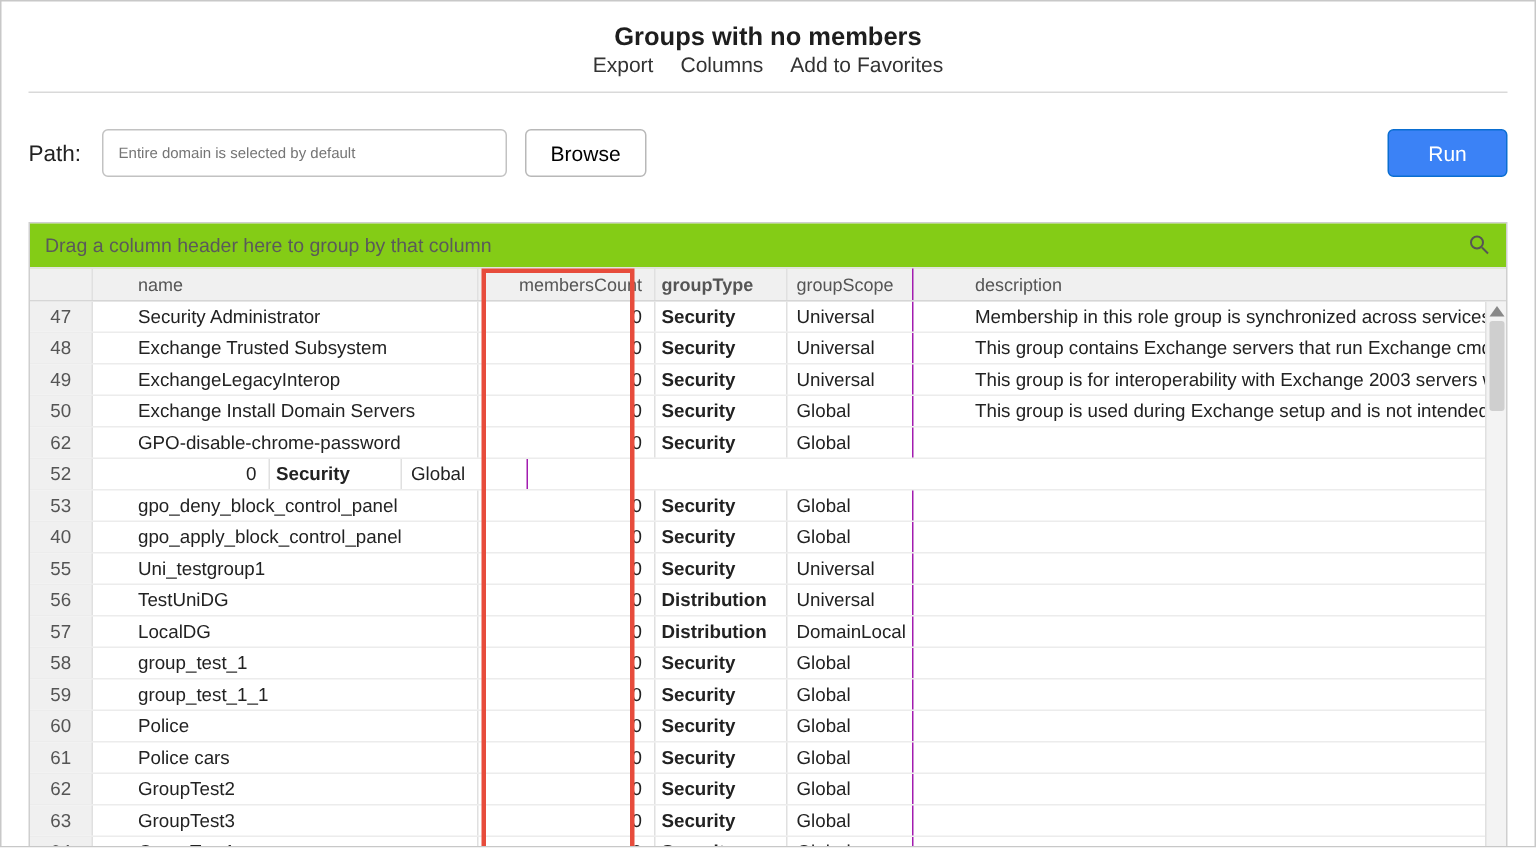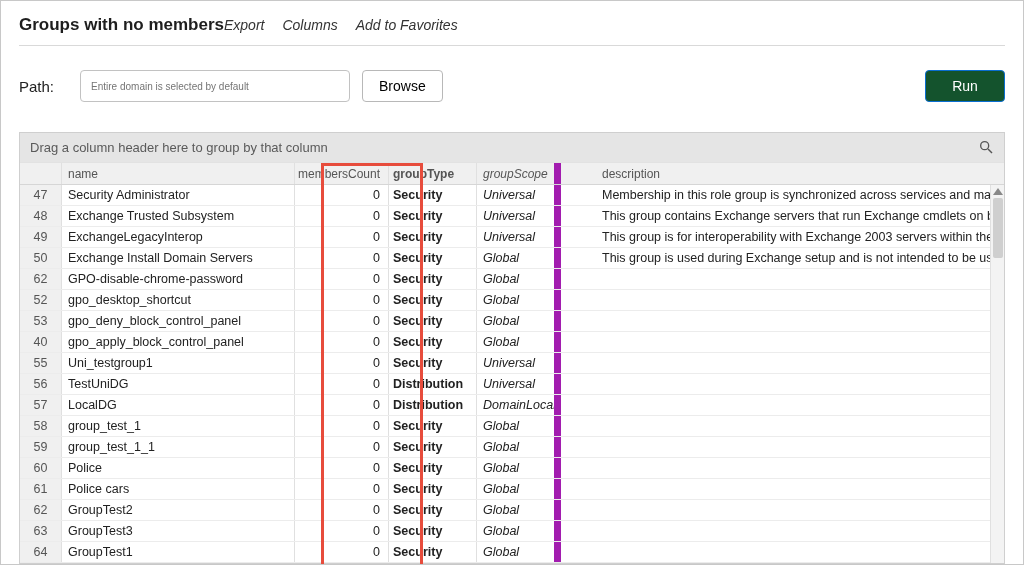--- a/index.html
+++ b/index.html
@@ -1,40 +1,40 @@
 <!DOCTYPE html>
 <html><head>
 <meta charset="utf-8">
 <style>
 * { box-sizing: border-box; margin: 0; padding: 0; }
 body { font-family: "Segoe UI", Arial, sans-serif; font-size: 13px; color: #333; background: #fff; }
 .page { width: 1024px; height: 565px; border: 1px solid #c8c8c8; position: relative; overflow: hidden; padding: 14px 18px 0 18px; }
-.header-row { display: flex; justify-content: flex-start; align-items: center; }
+.header-row { display: flex; justify-content: flex-end; align-items: center; flex-direction: column; }
 .title { font-size: 17px; font-weight: 700; color: #1e1e1e; }
-.header-actions { display: flex; gap: 18px; font-size: 14px; color: #333; font-style: italic; }
+.header-actions { display: flex; gap: 18px; font-size: 14px; color: #333; }
 .header-actions span { cursor: pointer; }
 .divider { border: none; border-top: 1px solid #d9d9d9; margin: 10px 0 24px 0; }
 .controls-row { display: flex; align-items: center; gap: 12px; }
-.path-label { font-size: 15px; color: #222; margin-right: 14px; }
+.path-label { font-size: 15px; color: #222; margin-right: 2px; }
 .path-input { width: 270px; height: 32px; border: 1px solid #c2c2c2; border-radius: 4px; padding: 0 10px; font-size: 10px; color: #808285; }
 .btn { height: 32px; border: 1px solid #b0b0b0; border-radius: 4px; background: #fff; font-size: 14px; padding: 0 16px; cursor: pointer; }
 .btn-browse { border-color: #b8b8b8; }
 .spacer { flex: 1; }
-.btn-run { background: #14532d; color: #fff; border-color: #0a6ed1; width: 80px; }
+.btn-run { background: #3b82f6; color: #fff; border-color: #0a6ed1; width: 80px; }
 .btn-stop { width: 80px; }
 .grid-wrap { margin-top: 30px; border: 1px solid #cfcfcf; }
-.group-bar { height: 30px; background: #e5e5e5; border-bottom: 1px solid #e2e2e2; display: flex; align-items: center; padding: 0 10px; color: #5a5a5a; font-size: 13px; position: relative; }
+.group-bar { height: 30px; background: #84cc16; border-bottom: 1px solid #e2e2e2; display: flex; align-items: center; padding: 0 10px; color: #5a5a5a; font-size: 13px; position: relative; }
 .search-icon { position: absolute; right: 10px; top: 6px; width: 16px; height: 16px; cursor: pointer; }
 .search-icon svg { width: 16px; height: 16px; stroke: #555; fill: none; }
 .cols-header { display: flex; height: 22px; background: #f0f0f0; border-bottom: 1px solid #d6d6d6; font-size: 12px; color: #555; }
 .col-num   { width: 42px;  border-right: 1px solid #e0e0e0; }
-.col-name  { width: 233px; border-right: 1px solid #e0e0e0; padding-left: 6px; display:flex; align-items:center;}
-.col-mc    { width: 94px;  border-right: 1px solid #e0e0e0; padding-right: 8px; display:flex; align-items:center; justify-content:flex-end; }
+.col-name  { width: 233px; border-right: 1px solid #e0e0e0; padding-left: 6px; display:flex; align-items:center;margin-left:24px;}
+.col-mc    { width: 94px;  border-right: 1px solid #e0e0e0; padding-right: 8px; display:flex; align-items:center; justify-content:flex-end;margin-left:24px; }
 .col-type  { width: 88px;  border-right: 1px solid #e0e0e0; padding-left: 4px; display:flex; align-items:center;font-weight:bold;}
-.col-scope { width: 84px;  border-right: 7px solid #a21caf; padding-left: 6px; display:flex; align-items:center;font-style:italic;}
+.col-scope { width: 84px;  border-right: 1px solid #a21caf; padding-left: 6px; display:flex; align-items:center;}
 .col-desc  { flex: 1;       padding-left: 6px; display:flex; align-items:center; overflow:hidden; white-space:nowrap;margin-left:35px; }
 .col-sb    { width: 14px; }
 .rows { max-height: 380px; overflow: hidden; position: relative; }
 .row { display: flex; height: 21px; border-bottom: 1px solid #ececec; font-size: 12.5px; color: #222; }
 .row .col-num { background: #f0f0f0; text-align: center; color: #555; display:flex; align-items:center; justify-content:center;}
 .row .col-mc  { text-align: right; }
 .row .col-name, .row .col-type, .row .col-scope, .row .col-desc { overflow: hidden; white-space: nowrap; text-overflow: ellipsis; }
 .highlight-box { position: absolute; border: 3px solid #e74c3c; top: 0; height: 405px; width: 102px; left: 301px; pointer-events: none; }
 .fake-scroll { position: absolute; right: 0; top: 0; bottom: 0; width: 14px; background: #f3f3f3; border-left: 1px solid #e0e0e0; }
 .fake-scroll .thumb-up { width: 0;height:0;border-left:5px solid transparent;border-right:5px solid transparent;border-bottom:7px solid #888;margin:3px auto; }
@@ -128,21 +128,20 @@
             <div class="col-num">62</div>
             <div class="col-name">GPO-disable-chrome-password</div>
             <div class="col-mc">0</div>
             <div class="col-type">Security</div>
             <div class="col-scope">Global</div>
             <div class="col-desc"></div>
             <div class="col-sb"></div>
           </div>
           <div class="row">
             <div class="col-num">52</div>
-            <div class="col-name">gpo_desktop_shortcut</div>
             <div class="col-mc">0</div>
             <div class="col-type">Security</div>
             <div class="col-scope">Global</div>
             <div class="col-desc"></div>
             <div class="col-sb"></div>
           </div>
           <div class="row">
             <div class="col-num">53</div>
             <div class="col-name">gpo_deny_block_control_panel</div>
             <div class="col-mc">0</div>

